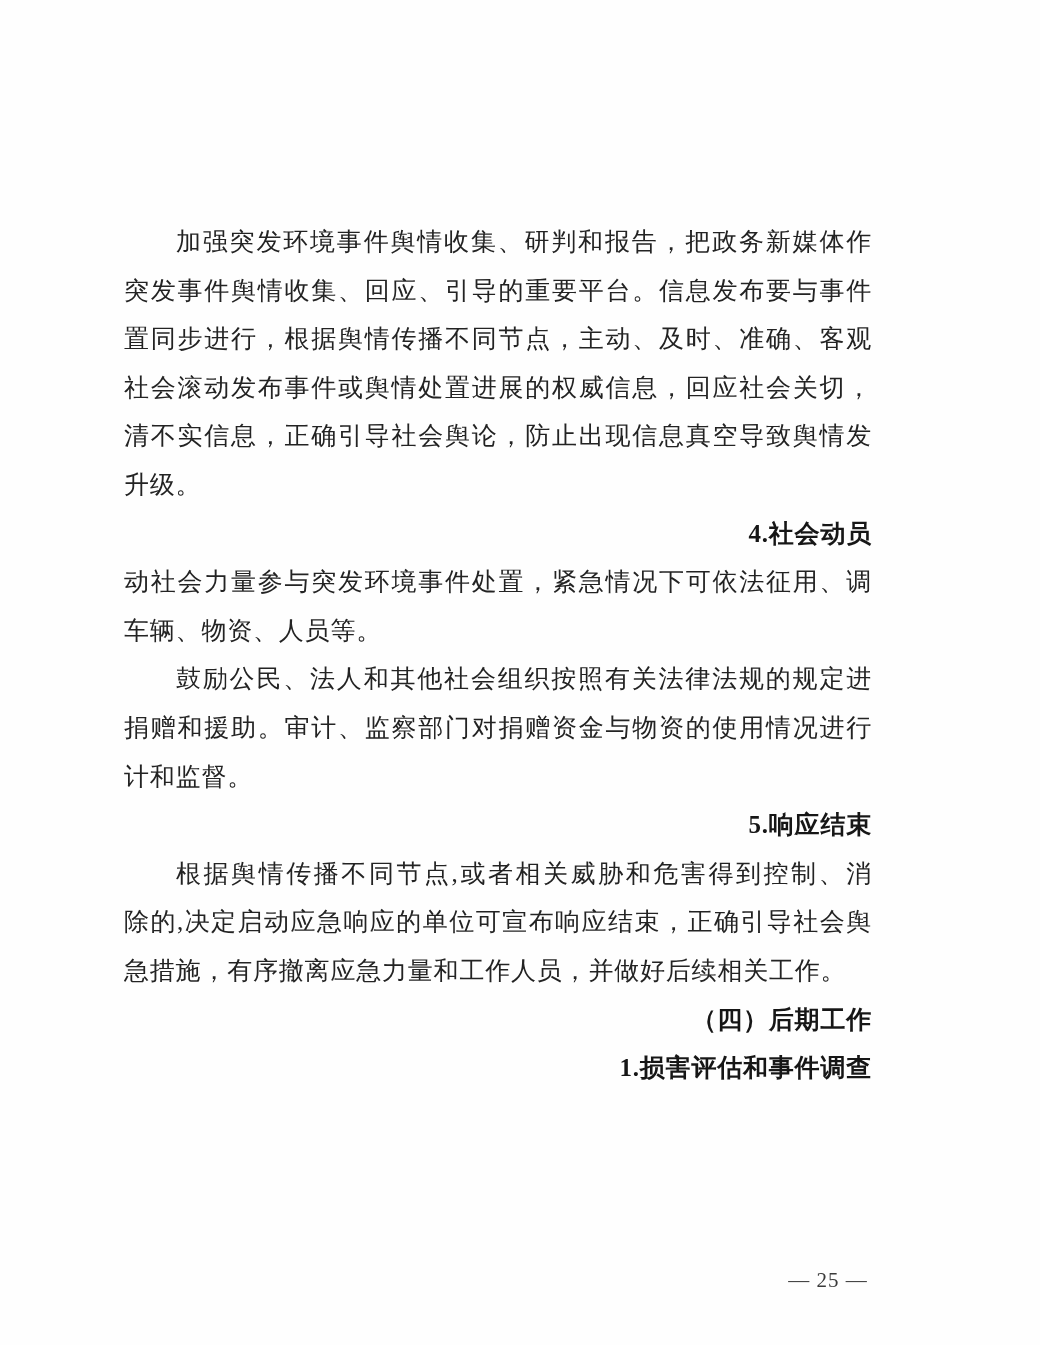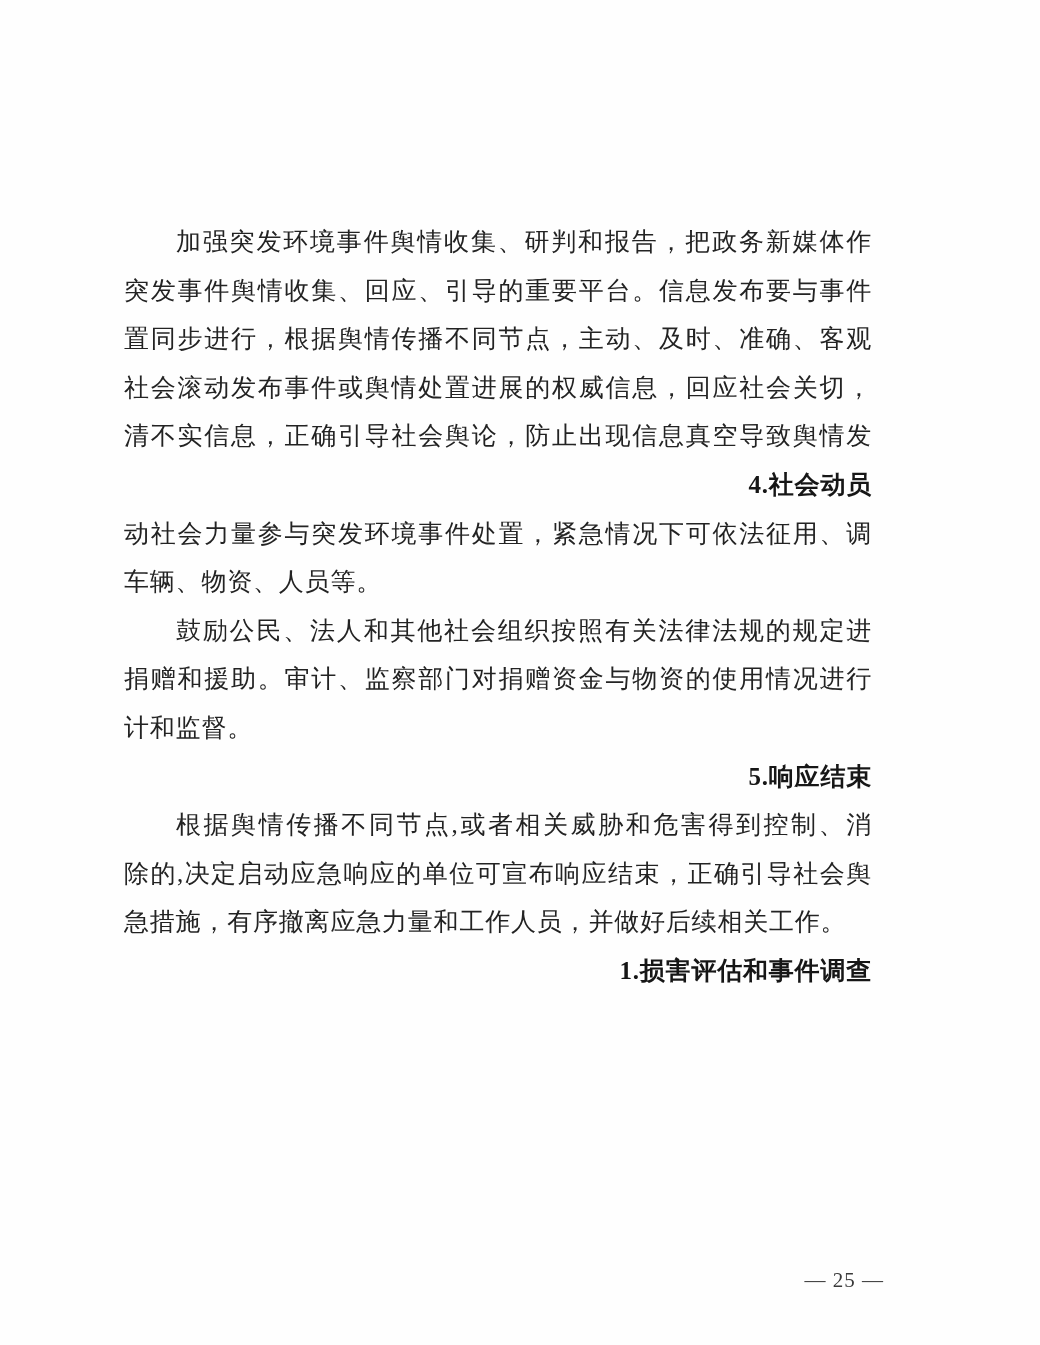--- a/index.html
+++ b/index.html
@@ -45,54 +45,56 @@
     white-space: nowrap;
     text-align: right;
   }
   .pageno {
     position: absolute;
     left: 772px;
     top: 1266px;
     width: 112px;
     height: 28px;
     line-height: 28px;
-    text-align: right;
+    text-align: center;
     font-size: 21px;
     letter-spacing: 1px;
     color: #3a3a3a;
   }
 </style>
 </head>
 <body>
 
 <div class="page">
 
   <div class="content">
 
     <div class="line full indent">加强突发环境事件舆情收集、研判和报告，把政务新媒体作为</div>
     <div class="line full">突发事件舆情收集、回应、引导的重要平台。信息发布要与事件处</div>
     <div class="line full">置同步进行，根据舆情传播不同节点，主动、及时、准确、客观向</div>
     <div class="line full">社会滚动发布事件或舆情处置进展的权威信息，回应社会关切，澄</div>
     <div class="line full">清不实信息，正确引导社会舆论，防止出现信息真空导致舆情发酵</div>
+    <div class="line">升级。</div>
 
     <div class="line heading indent">4.社会动员</div>
 
     <div class="line full">动社会力量参与突发环境事件处置，紧急情况下可依法征用、调用</div>
     <div class="line">车辆、物资、人员等。</div>
 
     <div class="line full indent">鼓励公民、法人和其他社会组织按照有关法律法规的规定进行</div>
     <div class="line full">捐赠和援助。审计、监察部门对捐赠资金与物资的使用情况进行审</div>
     <div class="line">计和监督。</div>
 
     <div class="line heading indent">5.响应结束</div>
 
     <div class="line full indent">根据舆情传播不同节点,或者相关威胁和危害得到控制、消</div>
     <div class="line full">除的,决定启动应急响应的单位可宣布响应结束，正确引导社会舆论</div>
     <div class="line">急措施，有序撤离应急力量和工作人员，并做好后续相关工作。</div>
 
+    <div class="line heading indent">（四）后期工作</div>
 
     <div class="line heading indent">1.损害评估和事件调查</div>
 
   </div>
 
   <div class="pageno">— 25 —</div>
 
 </div>
 
 </body></html>

